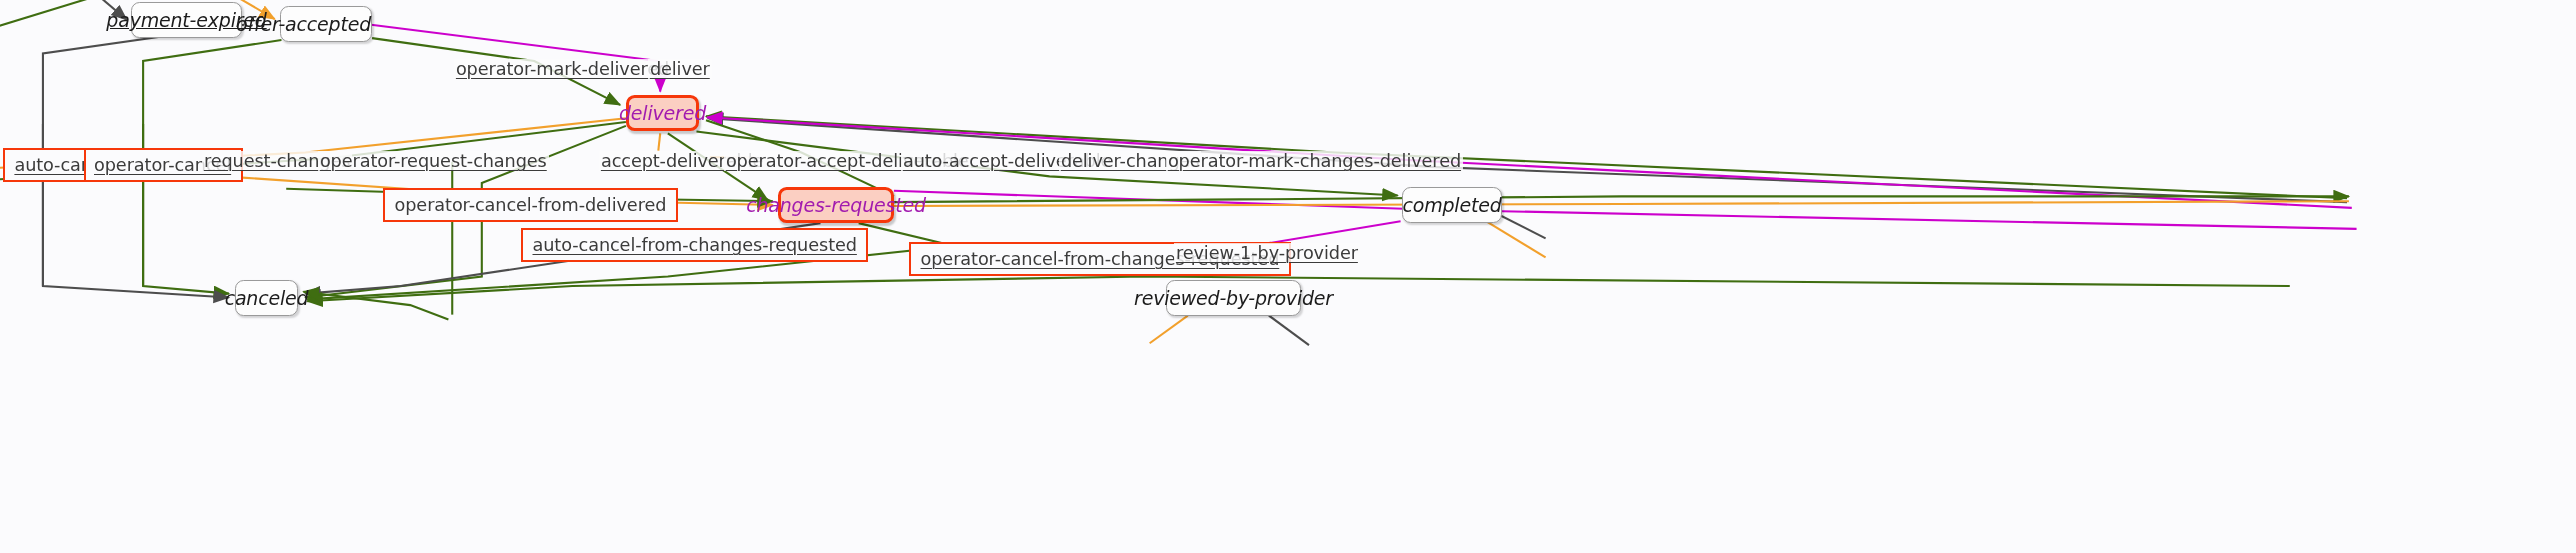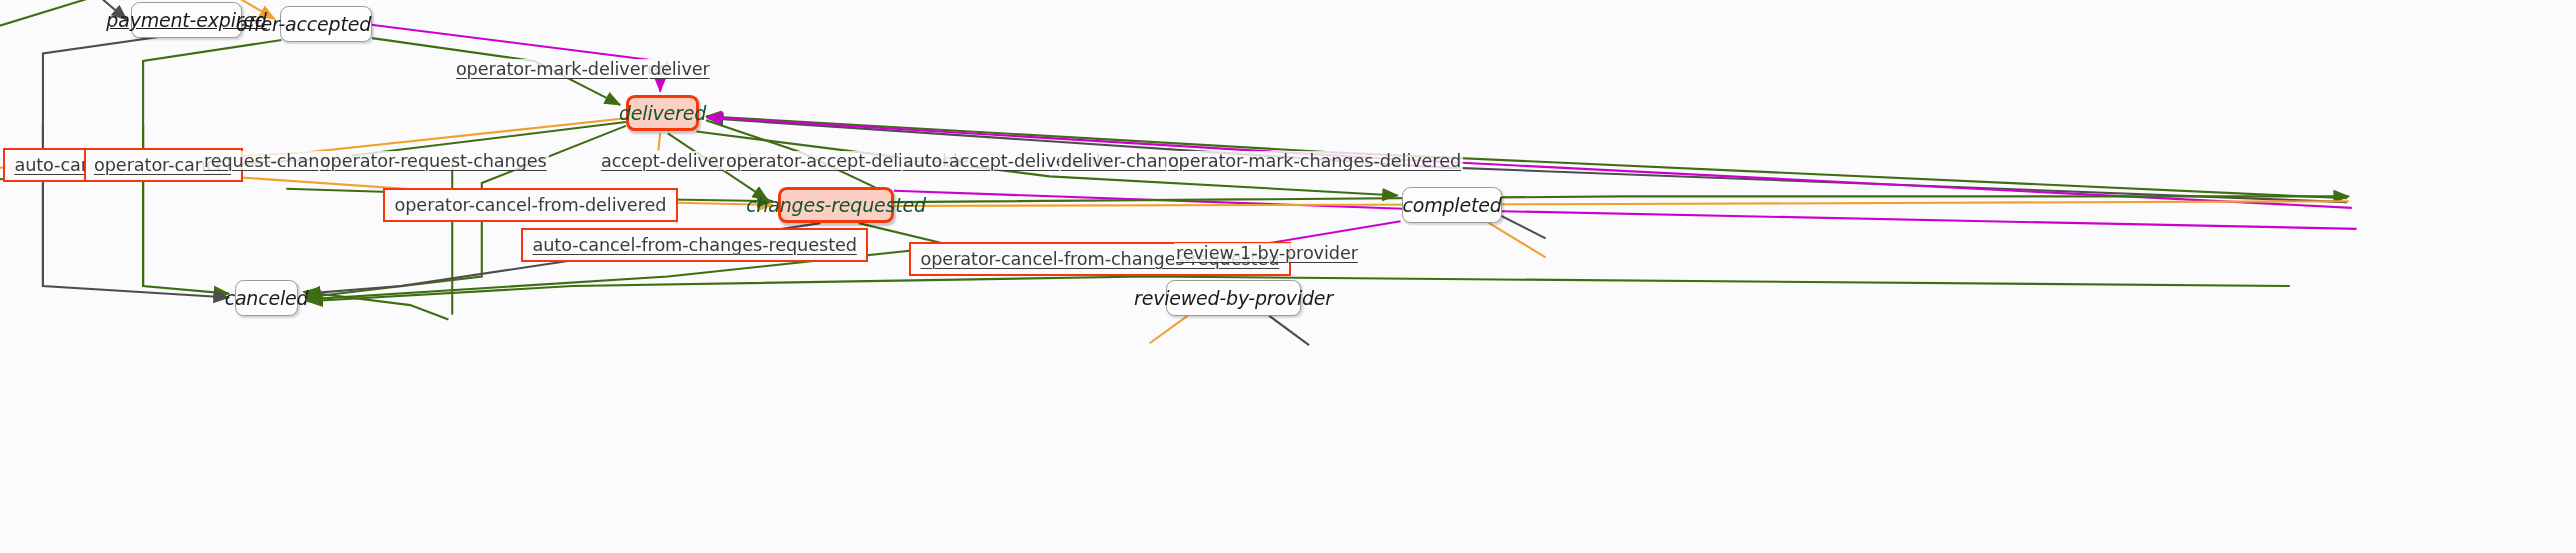--- a/index.html
+++ b/index.html
@@ -35,21 +35,21 @@
     letter-spacing: -0.2px;
     white-space: nowrap;
     background: #fdfdfd;
     border: 1.5px solid #9a9a9a;
     color: #1c1c1c;
     box-shadow: 1.4px 1.9px 1.9px rgba(0,0,0,0.16);
   }
   .node.highlight {
     background: #fbcfc2;
     border: 3.3px solid #f6370a;
-    color: #14532d;
+    color: #a21caf;
     box-shadow: 1.9px 2.4px 1.9px rgba(0,0,0,0.2);
   }
   .node .node-label { overflow: visible; }
 
   
   .elabel {
     position: absolute;
     font-size: 17.7px;
     color: #3b3b3b;
     white-space: nowrap;

